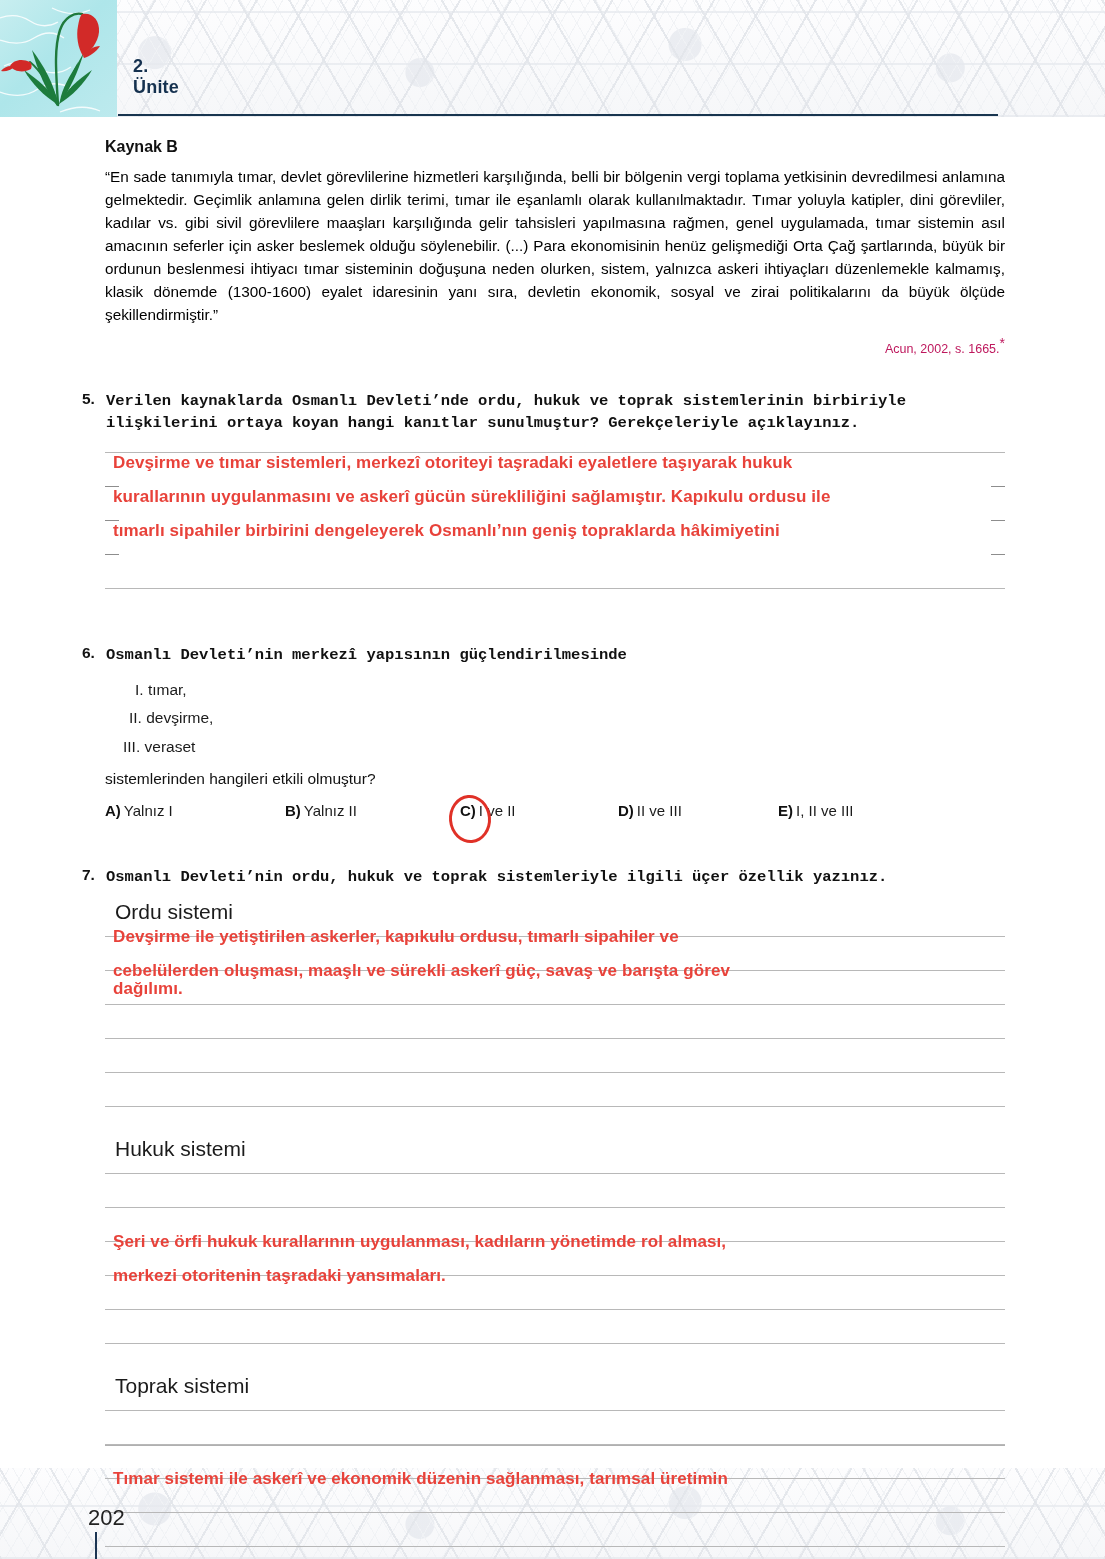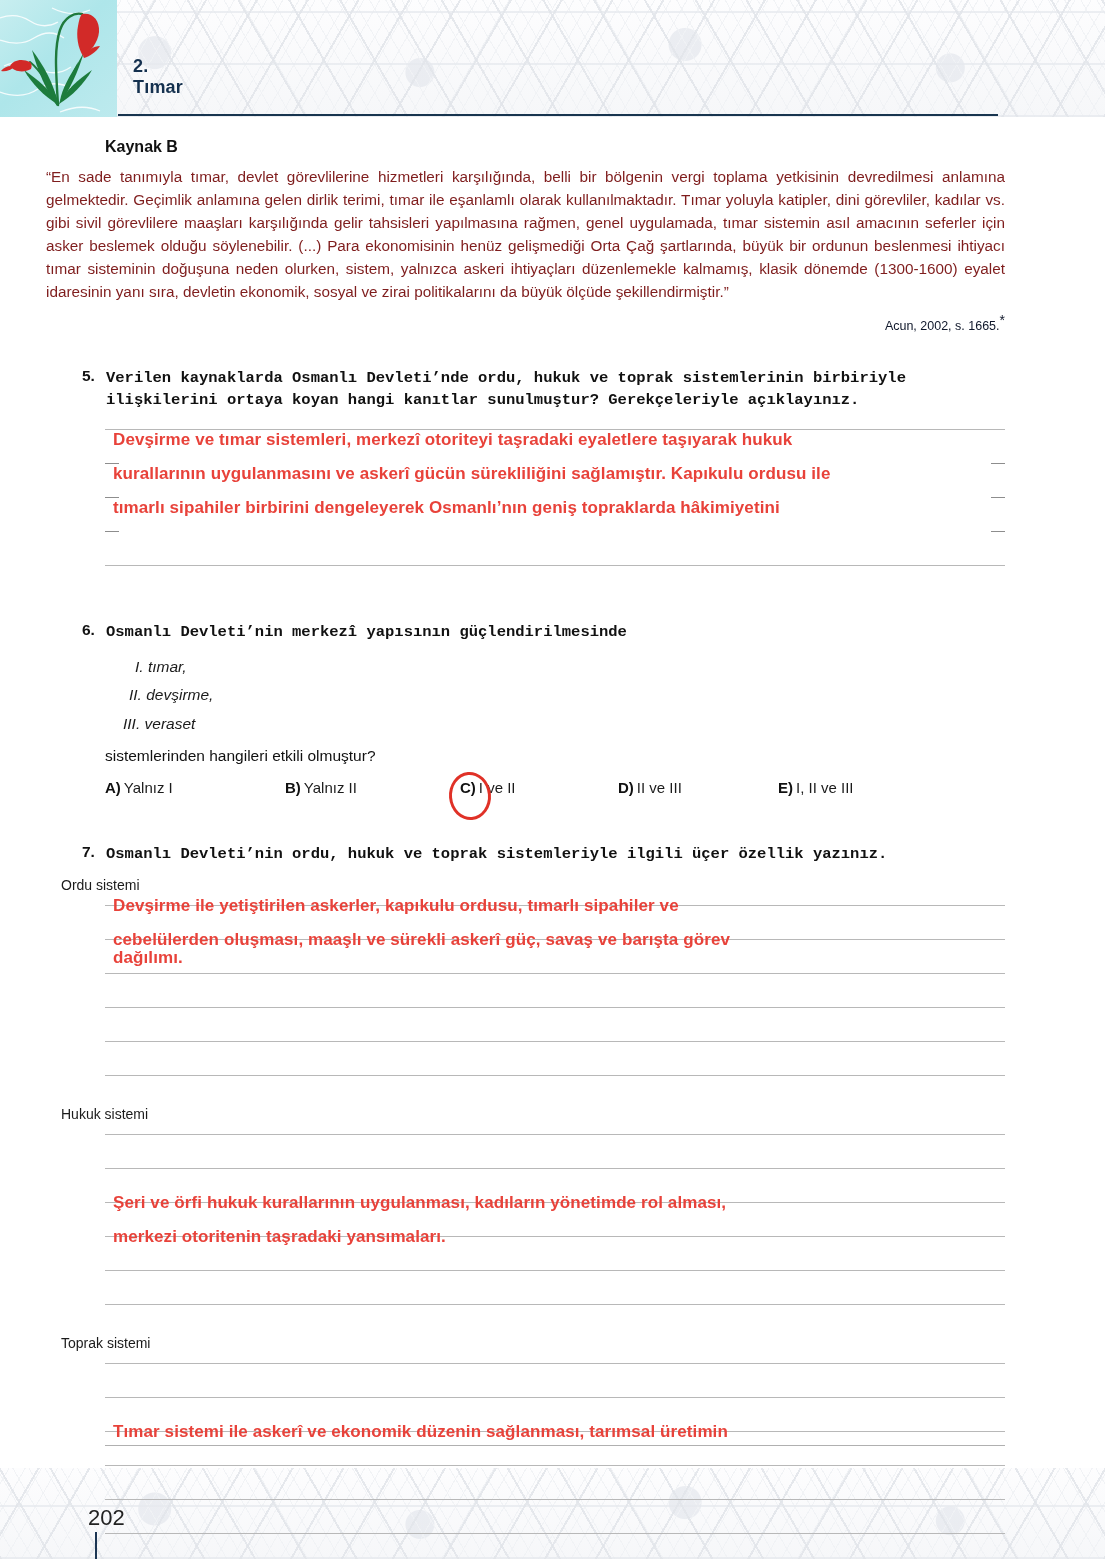--- a/index.html
+++ b/index.html
@@ -88,32 +88,32 @@
   }
 
   .kaynak-title {
     margin: 0 0 10px 105px;
     font-size: 16px;
     font-weight: 700;
     color: #111;
   }
 
   .source-quote {
-    margin: 0 100px 0 46px;
+    margin: 0 100px 0 105px;
     font-size: 15.3px;
     line-height: 1.50;
     text-align: justify;
-    color: #7f1d1d;
+    color: #000000;
   }
 
   .citation {
     margin: 8px 100px 4px 0;
     text-align: right;
     font-size: 12.5px;
-    color: #0f172a;
+    color: #be185d;
   }
   .citation sup { font-size: 14px; }
 
   
   .question {
     margin: 0 100px 0 82px;
     display: flex;
     align-items: flex-start;
   }
   .q-num {
@@ -176,21 +176,21 @@
   
   #q5-answer { height: 140px; margin-top: 18px; }
 
   
   .roman-list {
     margin: 10px 100px 0 105px;
     font-size: 15.5px;
     line-height: 1.85;
     color: #1b1b1b;
   }
-  .roman-list div { padding-left: 22px; font-style: italic; }
+  .roman-list div { padding-left: 22px; }
   .roman-list div:nth-child(1) { padding-left: 30px; }
   .roman-list div:nth-child(2) { padding-left: 24px; }
   .roman-list div:nth-child(3) { padding-left: 18px; }
 
   .q6-stem {
     margin: 8px 100px 0 105px;
     font-size: 15.5px;
     font-weight: 400;
     color: #111;
   }
@@ -221,22 +221,22 @@
     width: 36px;
     height: 42px;
     border: 3px solid #e03127;
     border-radius: 50%;
     transform: rotate(-5deg);
     pointer-events: none;
   }
 
   
   .sub-label {
-    margin: 0 0 0 61px;
-    font-size: 14px;
+    margin: 0 0 0 115px;
+    font-size: 21px;
     color: #1b1b1b;
   }
   #q7-ordu-label  { margin-top: 12px; }
   #q7-hukuk-label { margin-top: 26px; }
   #q7-toprak-label{ margin-top: 26px; }
 
   .lined-area { position: relative; margin: 0 100px 0 105px; }
   #q7-ordu-area   { height: 175px; margin-top: 12px; }
   #q7-hukuk-area  { height: 175px; margin-top: 12px; }
   #q7-toprak-area { height: 175px; margin-top: 12px; }
@@ -314,21 +314,21 @@
 
     <g fill="#d22a28">
       <path d="M30 62 C22 58 13 60 10 66 C14 72 24 73 31 69 C32 66 32 64 30 62 Z"></path>
       <path d="M11 66 C7 66 3 68 1 71 C6 72 10 70 13 68 Z"></path>
     </g>
   </svg>
 </div>
 
 <div class="unit-label">
   <span>2.</span><br>
-  <span>Tımar</span>
+  <span>Ünite</span>
 </div>
 <div class="header-rule"></div>
 
 <div class="page">
   <div class="content">
 
     <h2 class="kaynak-title">Kaynak B</h2>
 
     <p class="source-quote">“En sade tanımıyla tımar, devlet görevlilerine hizmetleri karşılığında, belli bir bölgenin vergi toplama yetkisinin devredilmesi anlamına gelmektedir. Geçimlik anlamına gelen dirlik terimi, tımar ile eşanlamlı olarak kullanılmaktadır. Tımar yoluyla katipler, dini görevliler, kadılar vs. gibi sivil görevlilere maaşları karşılığında gelir tahsisleri yapılmasına rağmen, genel uygulamada, tımar sistemin asıl amacının seferler için asker beslemek olduğu söylenebilir. (...) Para ekonomisinin henüz gelişmediği Orta Çağ şartlarında, büyük bir ordunun beslenmesi ihtiyacı tımar sisteminin doğuşuna neden olurken, sistem, yalnızca askeri ihtiyaçları düzenlemekle kalmamış, klasik dönemde (1300-1600) eyalet idaresinin yanı sıra, devletin ekonomik, sosyal ve zirai politikalarını da büyük ölçüde şekillendirmiştir.”</p>
 

